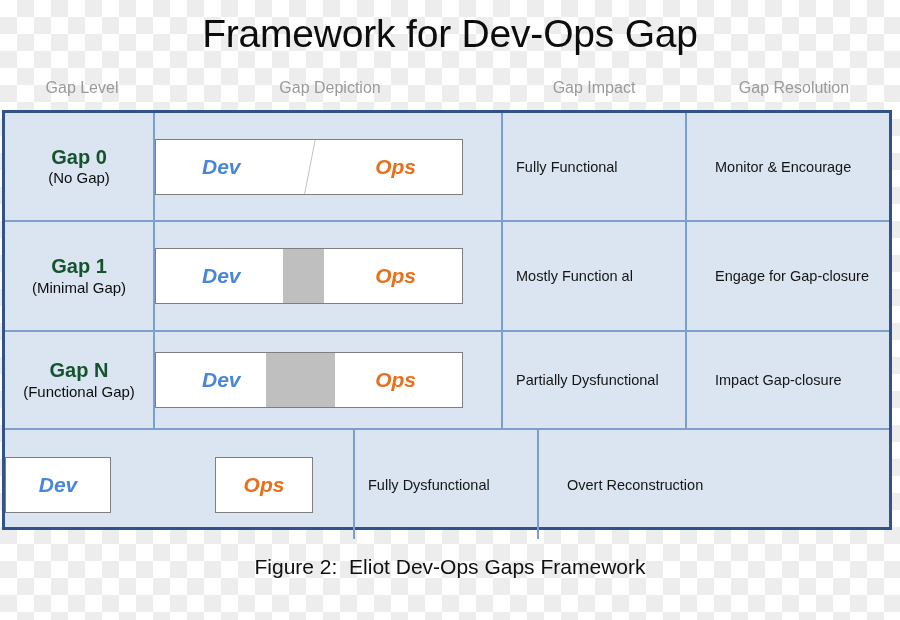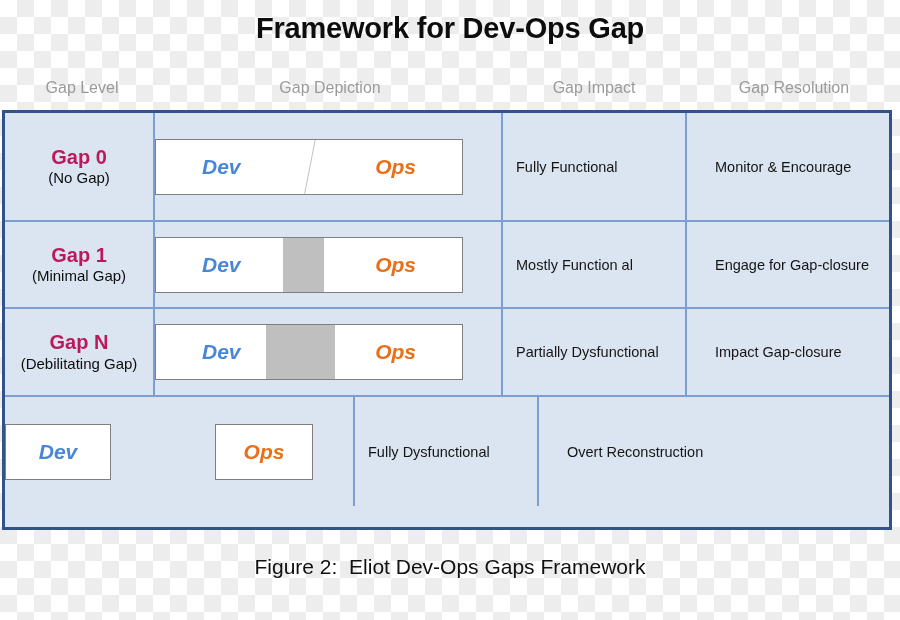--- a/index.html
+++ b/index.html
@@ -26,22 +26,22 @@
     height: 620px;
   }
 
   
   .fig-title {
     position: absolute;
     top: 12px;
     left: 0;
     width: 900px;
     text-align: center;
-    font-size: 29px;
-    font-weight: bold;
+    font-size: 39px;
+    font-weight: normal;
     color: #0d0d0d;
     letter-spacing: -0.2px;
     white-space: nowrap;
   }
 
   
   .col-headers {
     position: absolute;
     top: 79px;
     left: 6px;
@@ -87,21 +87,21 @@
 
   .c-level      { width: 148px; justify-content: center; }
   .c-depiction  { width: 348px; justify-content: flex-start; }
   .c-impact     { width: 184px; justify-content: flex-start; padding-left: 13px; }
   .c-resolution { width: 204px; justify-content: flex-start; padding-left: 28px; }
 
   .level-box { text-align: center; line-height: 1.12; }
   .level-main {
     font-size: 20px;
     font-weight: bold;
-    color: #be185d;
+    color: #14532d;
     display: block;
   }
   .level-sub {
     font-size: 15px;
     color: #0d0d0d;
     display: block;
     margin-top: 2px;
     white-space: nowrap;
   }
 
@@ -227,21 +227,21 @@
         </div>
       </div>
       <div class="tcell c-impact">
         <span class="impact-text">Fully Functional</span>
       </div>
       <div class="tcell c-resolution">
         <span class="resolution-text">Monitor &amp; Encourage</span>
       </div>
     </div>
 
-    <div class="trow" id="row-1" style="height: 87px;">
+    <div class="trow" id="row-1" style="height: 110px;">
       <div class="tcell c-level">
         <div class="level-box">
           <span class="level-main">Gap 1</span>
           <span class="level-sub">(Minimal Gap)</span>
         </div>
       </div>
       <div class="tcell c-depiction">
         <div class="depict">
           <div class="bar">
             <div class="gap-block gap-narrow"></div>
@@ -251,25 +251,25 @@
         </div>
       </div>
       <div class="tcell c-impact">
         <span class="impact-text">Mostly Function al</span>
       </div>
       <div class="tcell c-resolution">
         <span class="resolution-text">Engage for Gap-closure</span>
       </div>
     </div>
 
-    <div class="trow" id="row-2" style="height: 88px;">
+    <div class="trow" id="row-2" style="height: 98px;">
       <div class="tcell c-level">
         <div class="level-box">
           <span class="level-main">Gap N</span>
-          <span class="level-sub">(Debilitating Gap)</span>
+          <span class="level-sub">(Functional Gap)</span>
         </div>
       </div>
       <div class="tcell c-depiction">
         <div class="depict">
           <div class="bar">
             <div class="gap-block gap-wide"></div>
             <span class="dev-lbl">Dev</span>
             <span class="ops-lbl">Ops</span>
           </div>
         </div>

